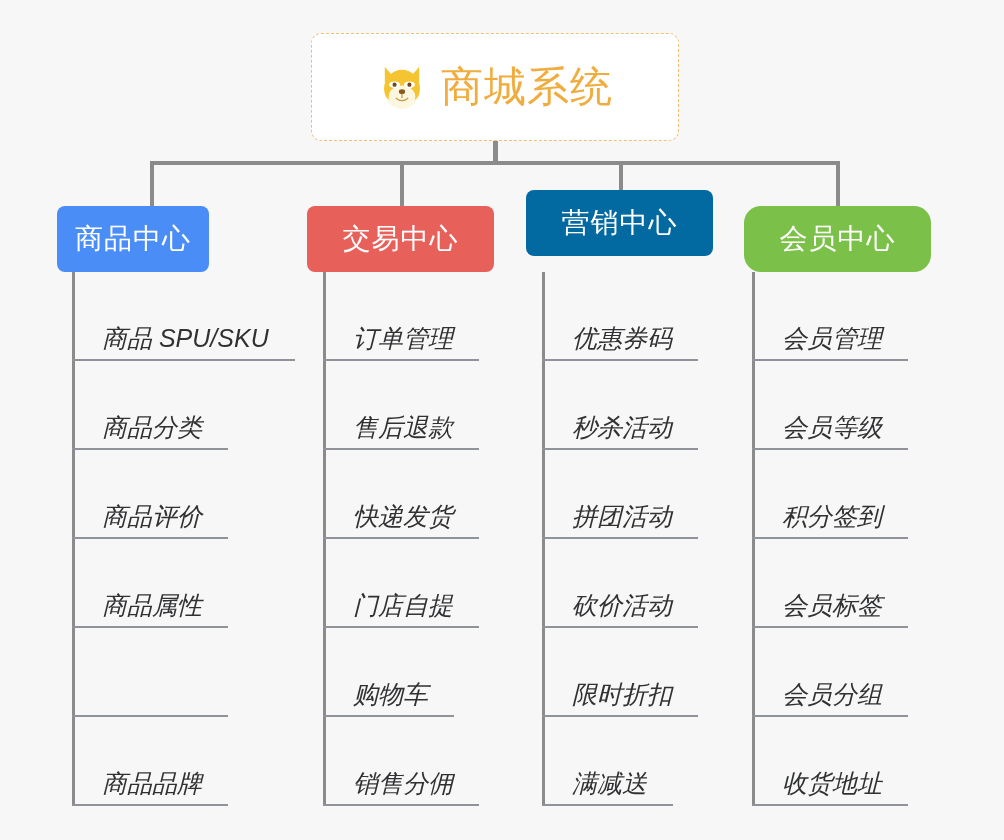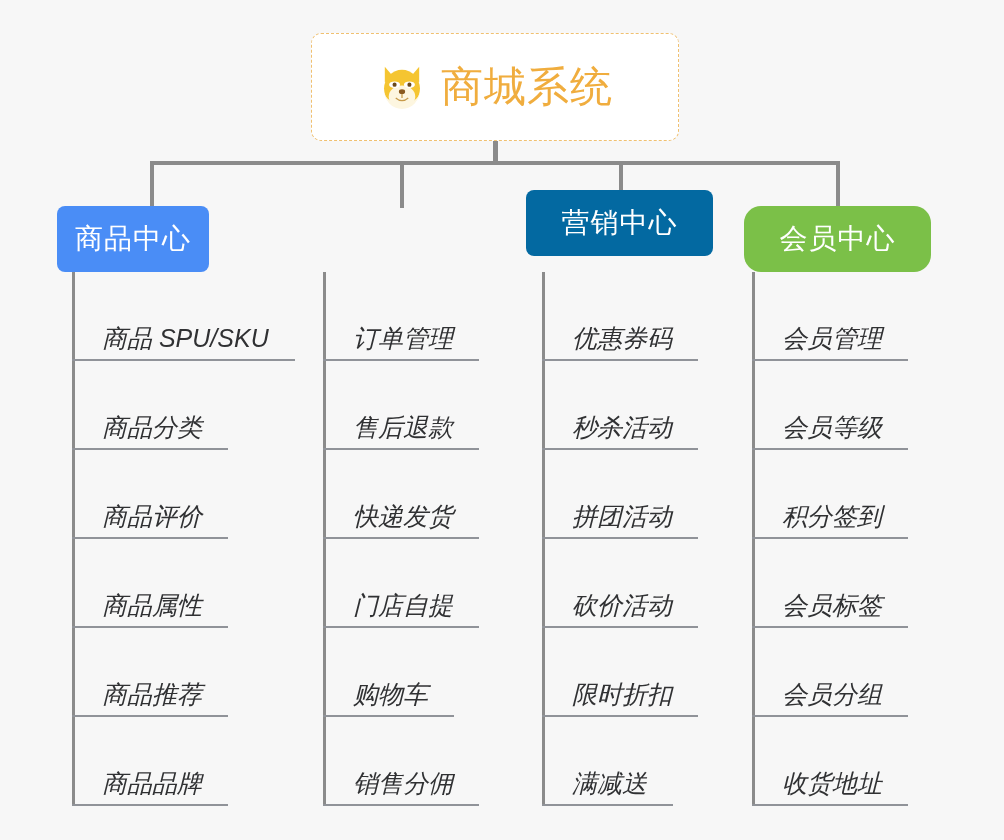--- a/index.html
+++ b/index.html
@@ -133,20 +133,23 @@
   <div class="conn conn-v" style="left: 493px; top: 141px; width: 5px; height: 24px; background: rgb(139, 139, 139);"></div>
   <div class="conn conn-h" style="left: 150px; top: 161px; width: 690px; height: 4px; background: rgb(139, 139, 139);"></div>
   <div class="conn conn-v" style="left: 150px; top: 161px; height: 47px; background: rgb(139, 139, 139);"></div>
   <div class="conn conn-v" style="left: 400px; top: 161px; height: 47px; background: rgb(139, 139, 139);"></div>
   <div class="conn conn-v" style="left: 619px; top: 161px; height: 47px; background: rgb(139, 139, 139);"></div>
   <div class="conn conn-v" style="left: 836px; top: 161px; height: 47px; background: rgb(139, 139, 139);"></div>
 
   <div class="cat-box" id="cat-0" style="left: 57px; top: 206px; width: 152px; background: rgb(74, 141, 246);">
     <span>商品中心</span>
   </div>
+  <div class="cat-box" id="cat-1" style="left: 307px; top: 206px; width: 187px; background: rgb(232, 96, 90);">
+    <span>交易中心</span>
+  </div>
   <div class="cat-box" id="cat-2" style="left: 526px; top: 190px; width: 187px; background: #0369a1;">
     <span>营销中心</span>
   </div>
   <div class="cat-box" id="cat-3" style="left: 744px; top: 206px; width: 187px; background: rgb(123, 192, 72); border-radius: 17px;">
     <span>会员中心</span>
   </div>
 
   <div class="col" id="col-0" style="left:72px;">
     <div class="col-rail" style="height: 534px;"></div>
     <div class="item">
@@ -159,21 +162,20 @@
     </div>
     <div class="item">
       <span class="item-label">商品评价</span>
       <span class="item-underline" style="width: 156px;"></span>
     </div>
     <div class="item">
       <span class="item-label">商品属性</span>
       <span class="item-underline" style="width: 156px;"></span>
     </div>
     <div class="item">
-      <span class="item-label">商品推荐</span>
       <span class="item-underline" style="width: 156px;"></span>
     </div>
     <div class="item">
       <span class="item-label">商品品牌</span>
       <span class="item-underline" style="width: 156px;"></span>
     </div>
   </div>
 
   <div class="col" id="col-1" style="left:323px;">
     <div class="col-rail" style="height: 534px;"></div>

